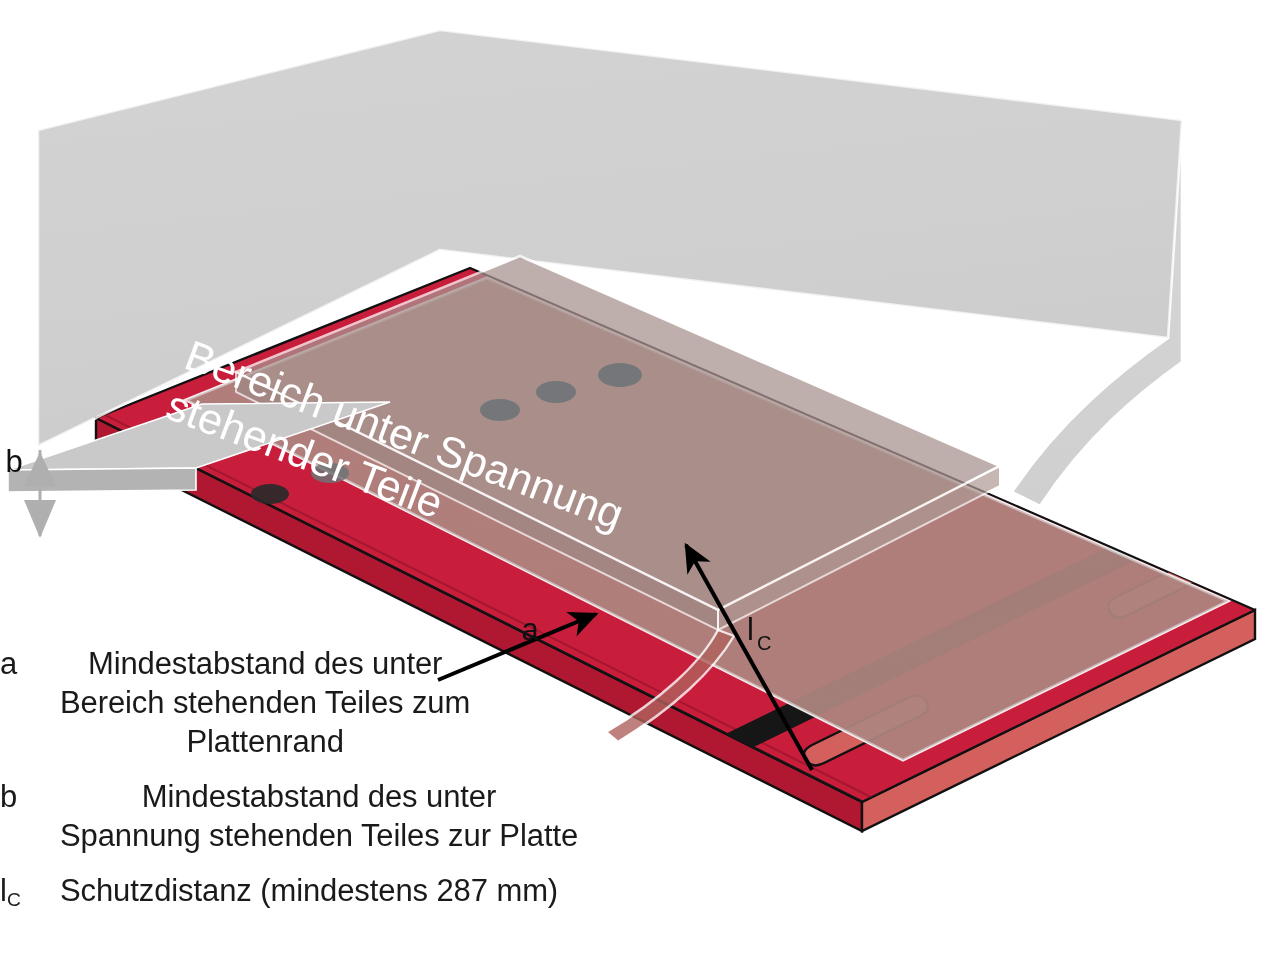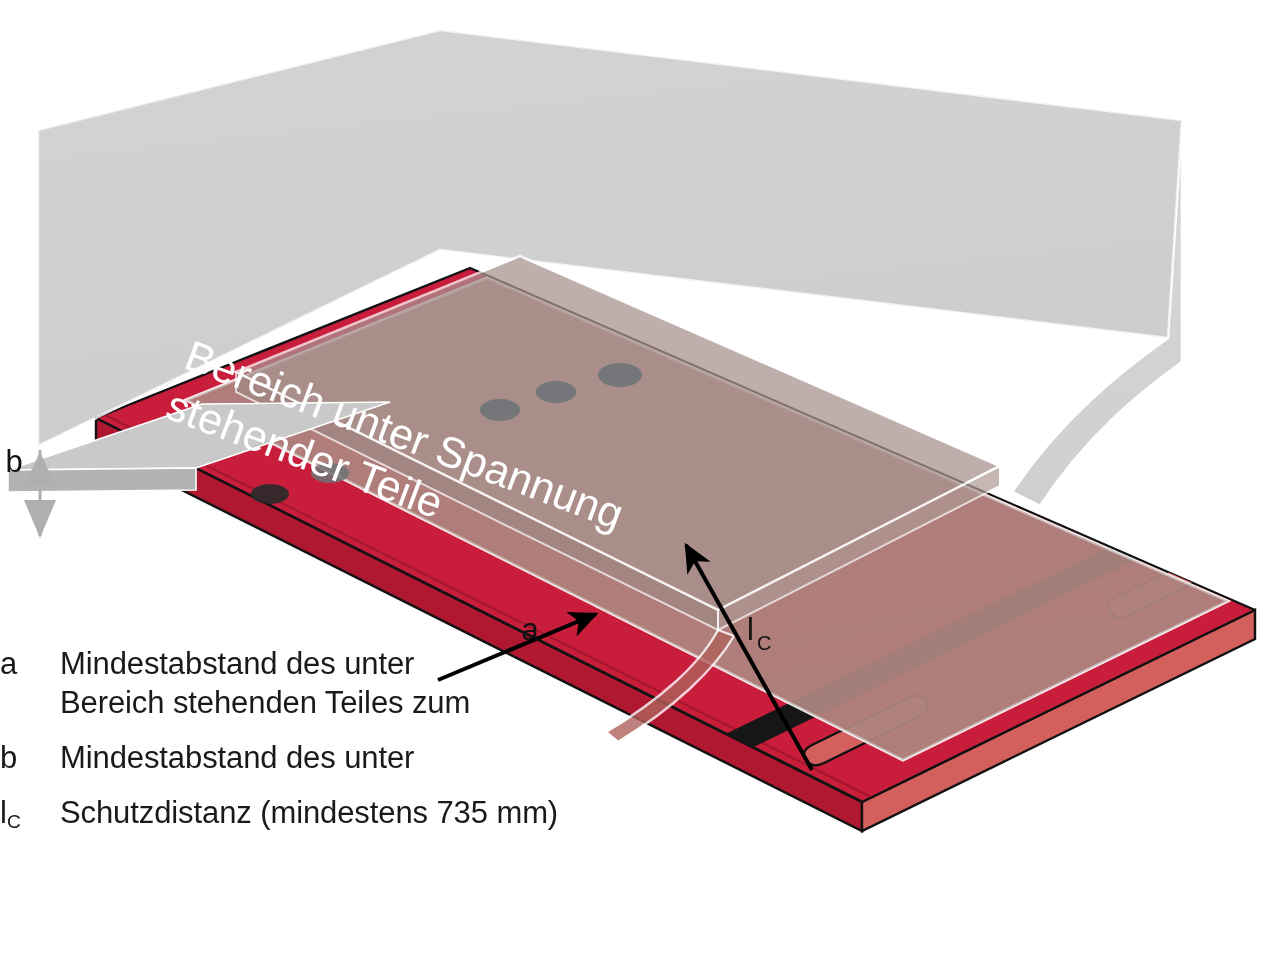--- a/index.html
+++ b/index.html
@@ -45,20 +45,21 @@
     font-size: 0.62em;
     vertical-align: baseline;
     position: relative;
     top: 0.24em;
   }
   .legend-text {
     font-size: 31px;
     line-height: 39px;
     color: #1a1a1a;
     letter-spacing: -0.1px;
+    text-align: center;
   }
   .legend-text .ln { display: block; }
 </style>
 </head>
 <body>
 
 <svg id="figure" viewBox="0 0 1280 957" xmlns="http://www.w3.org/2000/svg">
   <defs>
     <linearGradient id="gradPlateTop" x1="0" y1="0" x2="1" y2="0.5">
       <stop offset="0" stop-color="#C81E3C"></stop>
@@ -196,34 +197,36 @@
 
 <div class="legend">
 
   <div class="legend-row">
     <div class="legend-sym">
       <span>a</span>
     </div>
     <div class="legend-text">
       <span class="ln">Mindestabstand des unter</span>
       <span class="ln">Bereich stehenden Teiles zum</span>
+      <span class="ln">Plattenrand</span>
     </div>
   </div>
 
   <div class="legend-row">
     <div class="legend-sym">
       <span>b</span>
     </div>
     <div class="legend-text">
       <span class="ln">Mindestabstand des unter</span>
+      <span class="ln">Spannung stehenden Teiles zur Platte</span>
     </div>
   </div>
 
   <div class="legend-row">
     <div class="legend-sym">
       <span>l</span><sub>C</sub>
     </div>
     <div class="legend-text">
-      <span class="ln">Schutzdistanz (mindestens 735 mm)</span>
+      <span class="ln">Schutzdistanz (mindestens 287 mm)</span>
     </div>
   </div>
 
 </div>
 
 </body></html>

